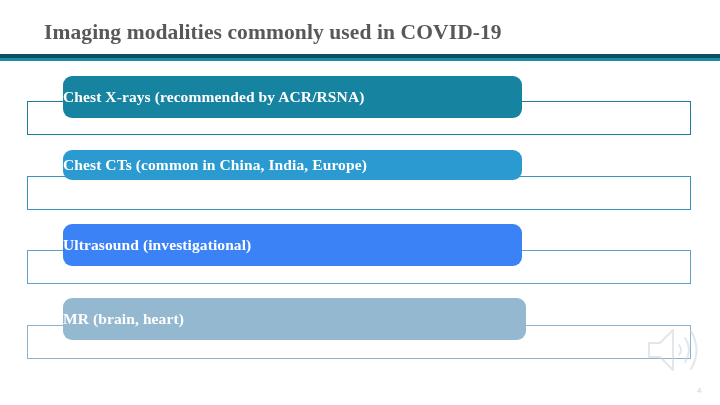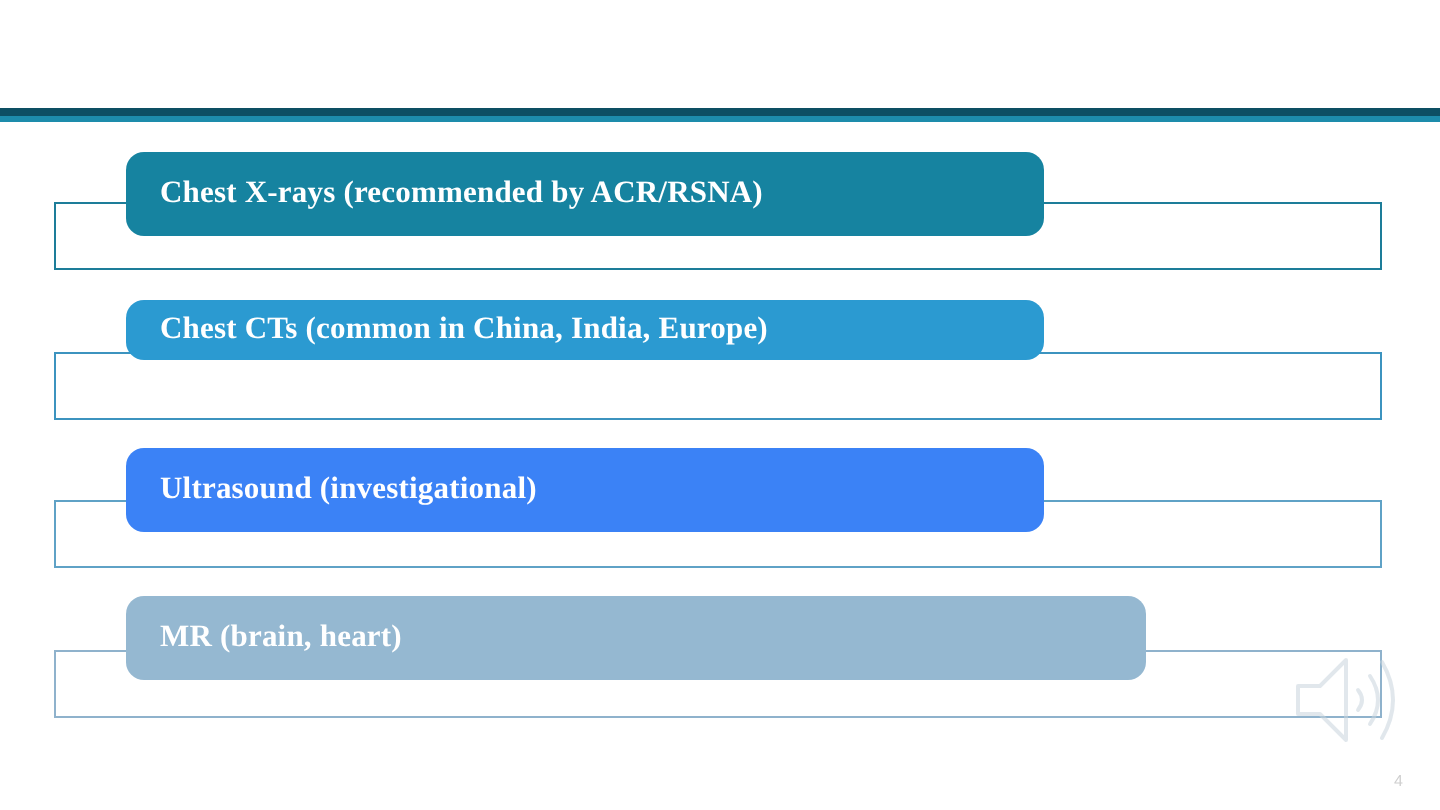--- a/index.html
+++ b/index.html
@@ -67,21 +67,20 @@
     box-sizing: border-box;
     border-radius: 9px;
     display: flex;
     align-items: center;
   }
   .row-pill .pill-label {
     font-family: "Liberation Serif", serif;
     font-size: 15.5px;
     font-weight: bold;
     color: #ffffff;
-    padding-left: 17px;
     white-space: nowrap;
     letter-spacing: 0.1px;
   }
 
   
   #audio-icon {
     position: absolute;
     left: 645px;
     top: 324px;
     width: 56px;
@@ -97,20 +96,21 @@
     font-family: "Liberation Sans", sans-serif;
     font-size: 8px;
     color: #cfcfcf;
   }
 </style>
 </head>
 <body>
 
 <div id="slide">
 
+  <div id="slide-title">Imaging modalities commonly used in COVID-19</div>
 
   <div id="title-rule">
     <div class="rule-dark"></div>
     <div class="rule-light"></div>
   </div>
 
   <div class="row">
     <div class="row-outline" style="left:27px; top:101px; width:664px; height:34px; border:1.5px solid #1d7d99;"></div>
     <div class="row-pill" style="left:63px; top:76px; width:459px; height:42px; background:#1683a0;">
       <span class="pill-label">Chest X-rays (recommended by ACR/RSNA)</span>
@@ -126,21 +126,21 @@
 
   <div class="row">
     <div class="row-outline" style="left:27px; top:250px; width:664px; height:34px; border:1.5px solid #5fa2c6;"></div>
     <div class="row-pill" style="left:63px; top:224px; width:459px; height:42px; background:#3b82f6;">
       <span class="pill-label">Ultrasound (investigational)</span>
     </div>
   </div>
 
   <div class="row">
     <div class="row-outline" style="left:27px; top:325px; width:664px; height:34px; border:1.5px solid #8fb2cc;"></div>
-    <div class="row-pill" style="left:63px; top:298px; width:510px; height:42px; background:#95b8d1;">
+    <div class="row-pill" style="left:63px; top:298px; width:463px; height:42px; background:#95b8d1;">
       <span class="pill-label">MR (brain, heart)</span>
     </div>
   </div>
 
   <div id="audio-icon">
     <svg width="56" height="52" viewBox="0 0 56 52" xmlns="http://www.w3.org/2000/svg">
 
       <path d="M4 19 L15 19 L28 6 L28 46 L15 33 L4 33 Z" fill="none" stroke="#c9d5de" stroke-width="2" stroke-linejoin="round" stroke-linecap="round"></path>
 
       <path d="M34 21 Q38 26 34 31" fill="none" stroke="#c9d5de" stroke-width="2" stroke-linecap="round"></path>

